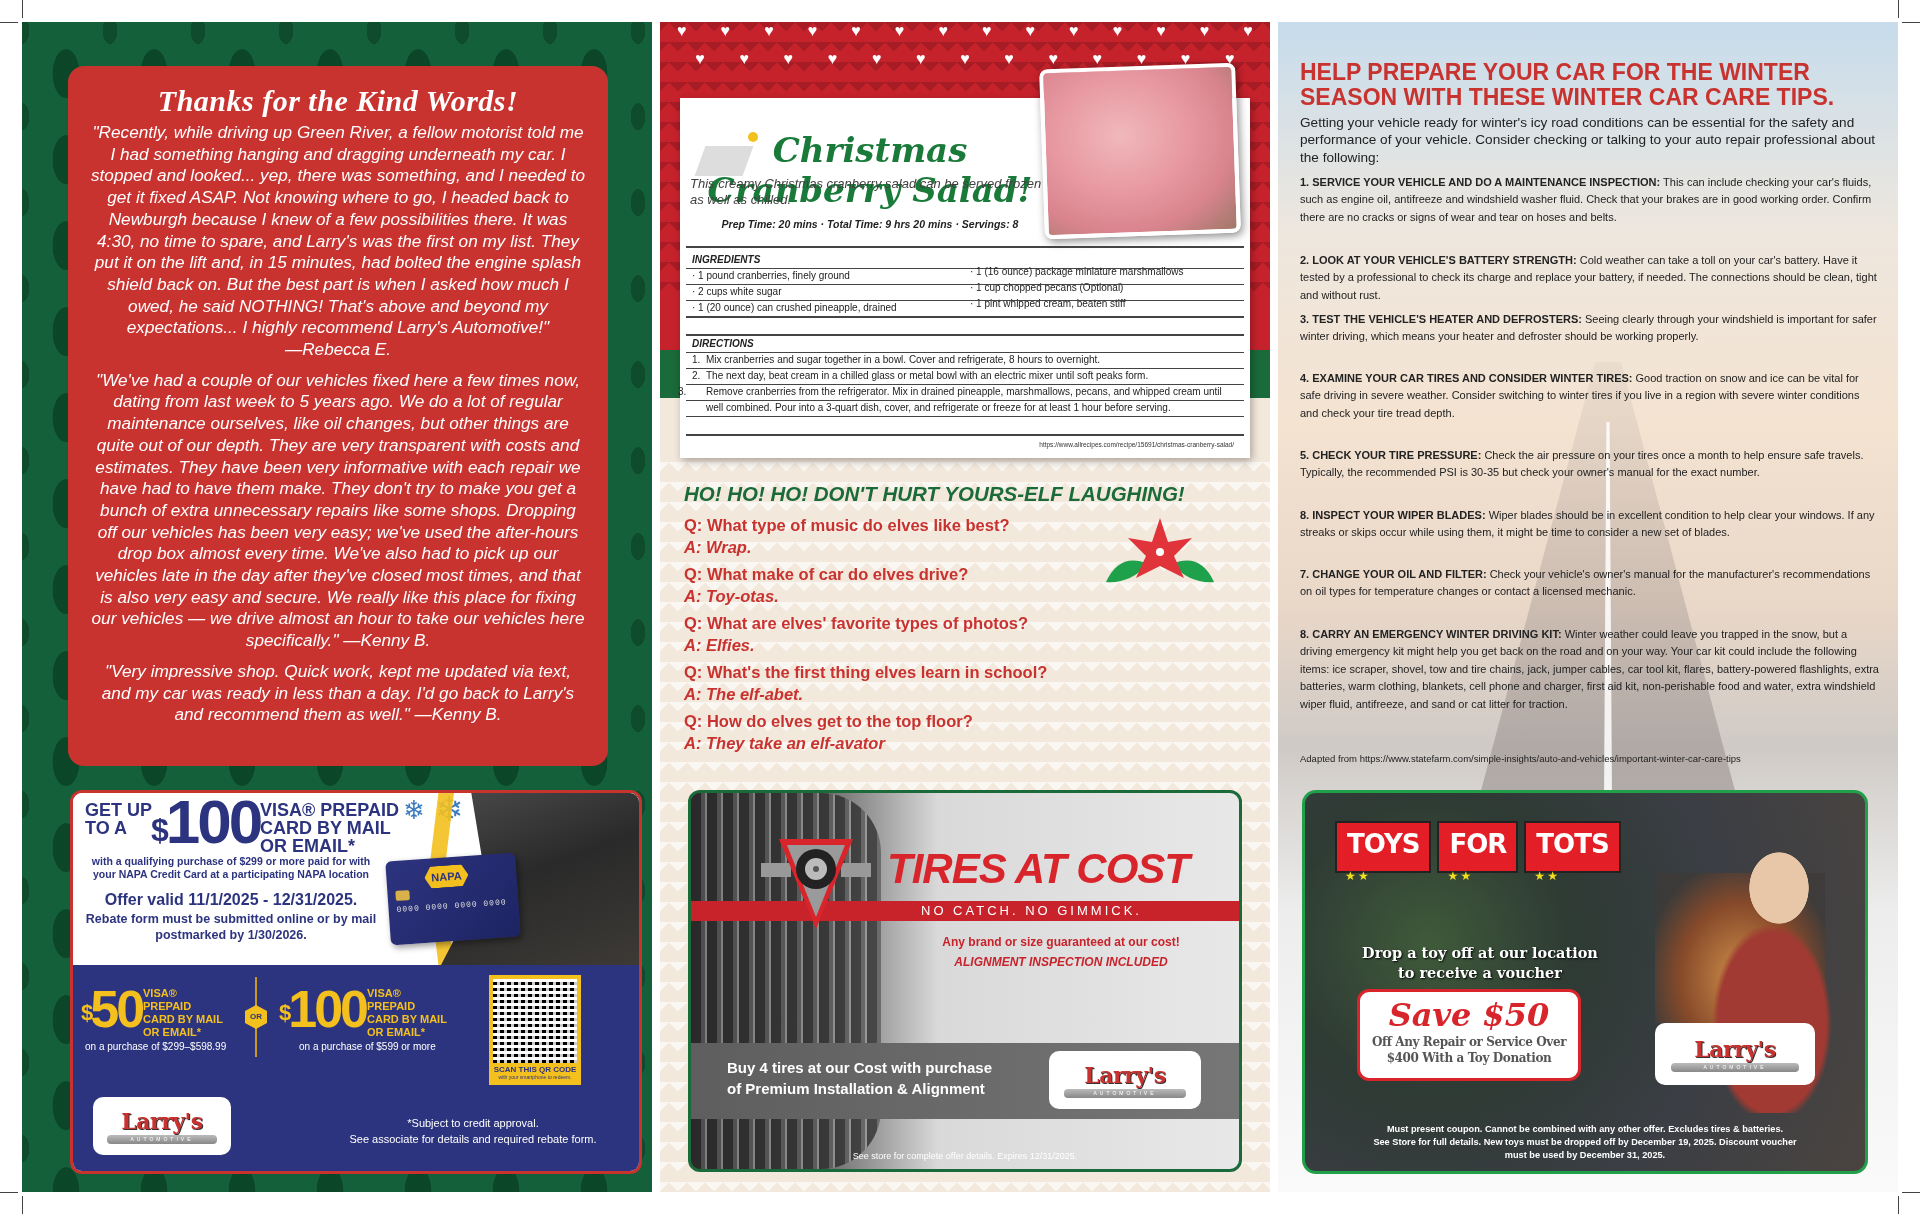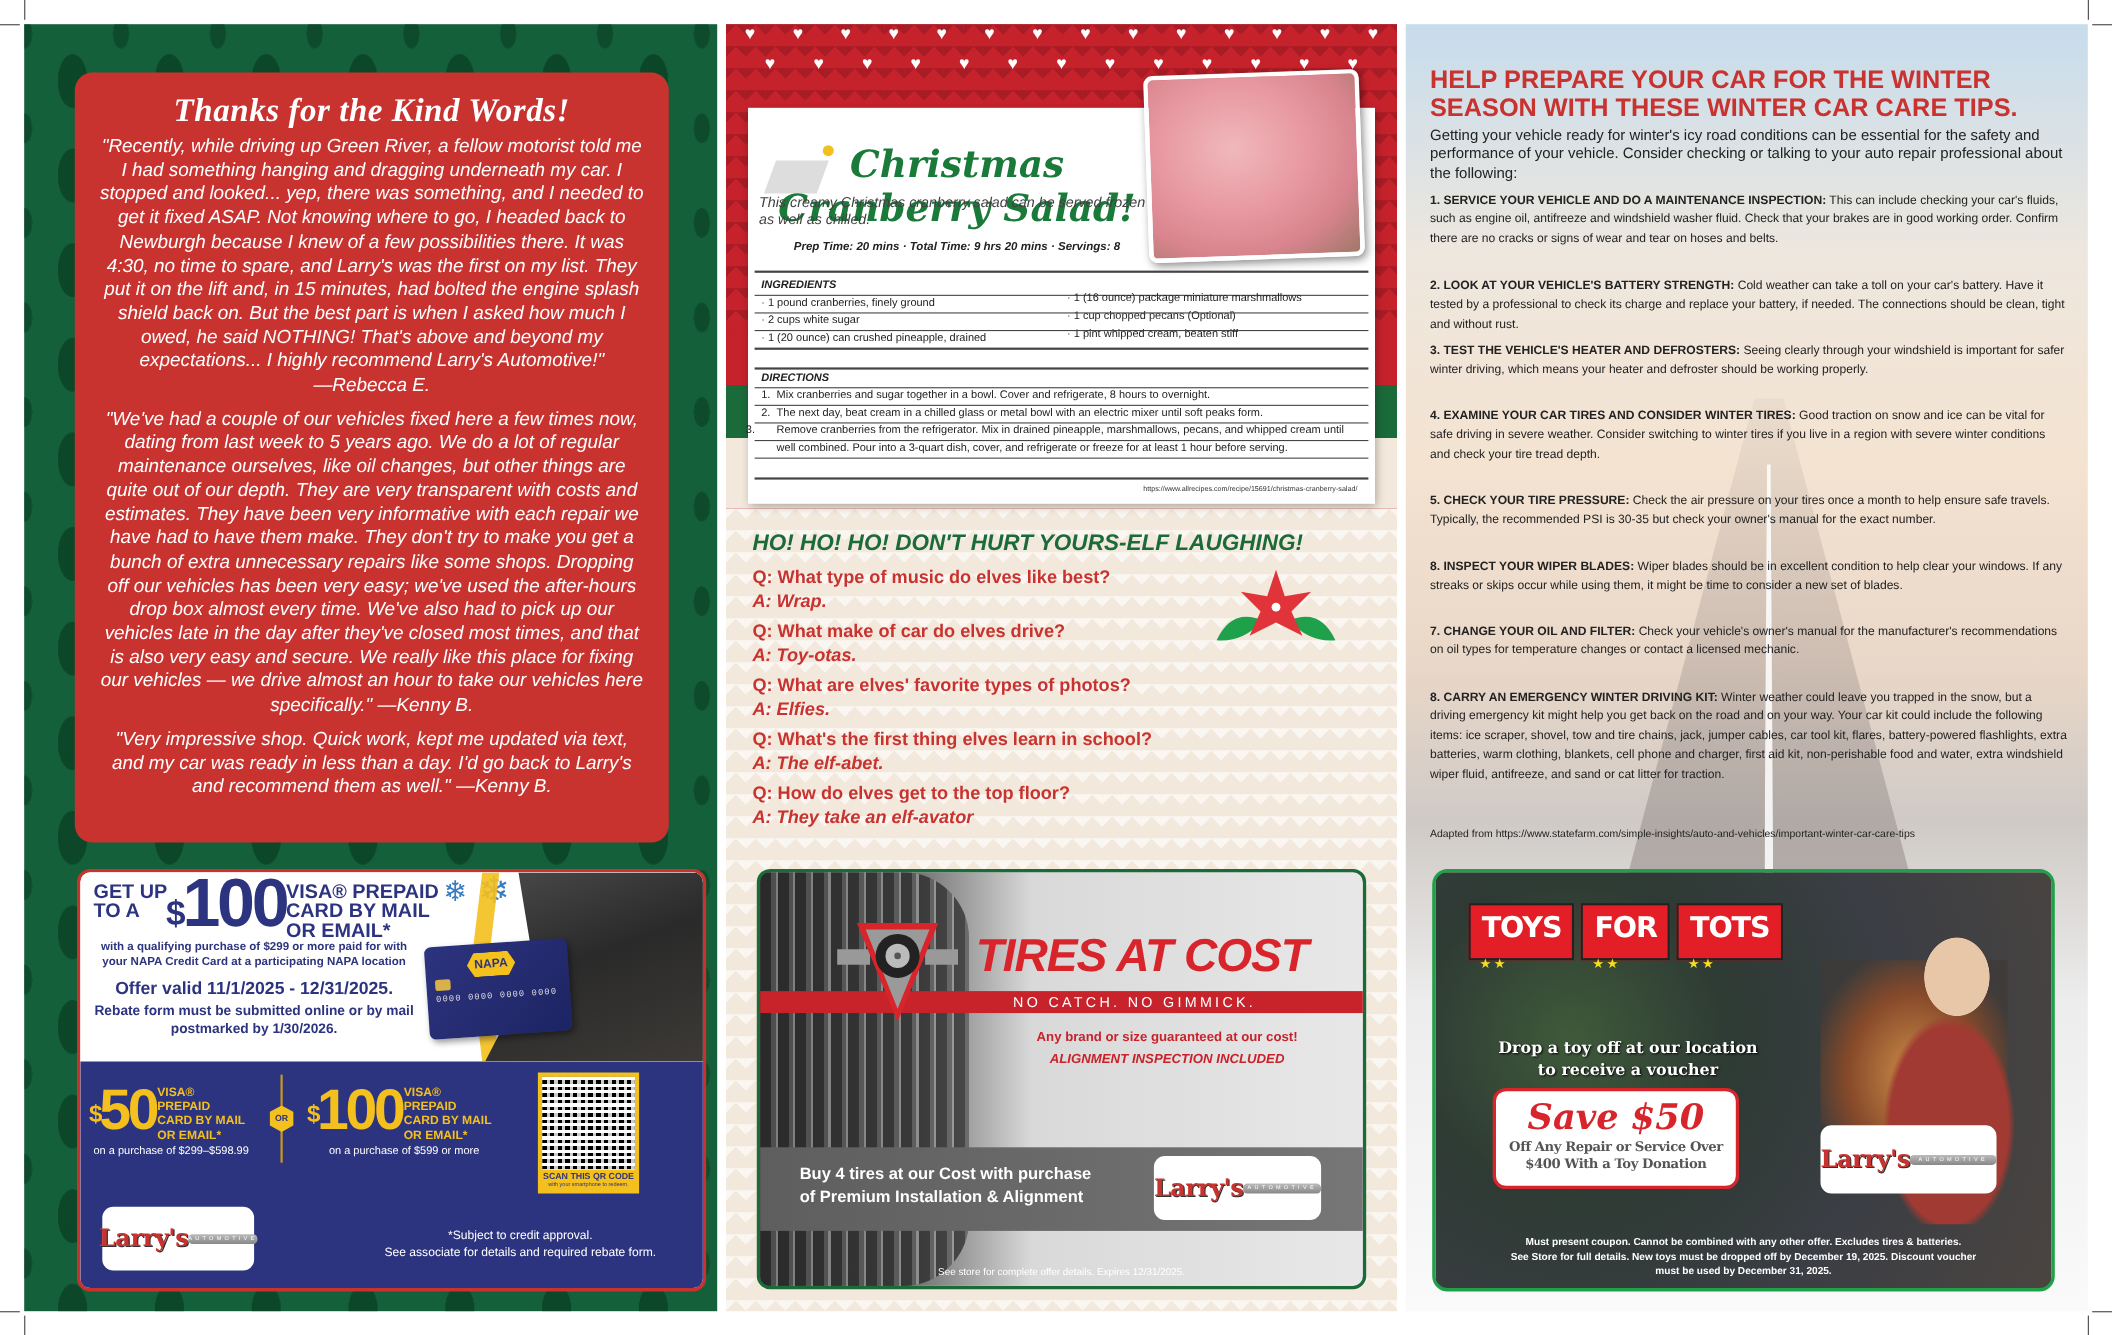--- a/index.html
+++ b/index.html
@@ -75,21 +75,21 @@
     color: #2d347f; font-size: 8px; font-weight: bold; text-align: center; line-height: 24px;
   }
   .qr-box { position: absolute; left: 416px; top: 10px; width: 92px; height: 110px; background: #f4c01e; padding: 4px; }
   .qr { width: 84px; height: 84px; background:
         repeating-linear-gradient(0deg, #000 0 3px, #fff 3px 6px),
         #fff; position: relative; }
   .qr::before { content: ""; position: absolute; inset: 0; background: repeating-linear-gradient(90deg, transparent 0 4px, rgba(255,255,255,0.8) 4px 7px); }
   .qr-scan { color: #2d347f; font-size: 8px; font-weight: bold; text-align: center; margin-top: 2px; }
   .qr-sub { color: #2d347f; font-size: 5px; text-align: center; }
   .larrys-logo {
-    position: absolute; background: #fff; border-radius: 10px; display: flex; flex-direction: row;
+    position: absolute; background: #fff; border-radius: 10px; display: flex; flex-direction: column;
     align-items: center; justify-content: center;
   }
   .larrys-word { font-family: "DejaVu Serif", serif; font-weight: bold; color: #c8322f; font-size: 22px; text-shadow: 1px 1px 0 #333; letter-spacing: -0.5px; }
   .larrys-wrench { width: 80%; height: 9px; background: linear-gradient(#bbb,#888); border-radius: 4px; font-size: 5px; color: #fff; text-align: center; letter-spacing: 3px; line-height: 9px; margin-top: 1px; }
   .napa-disclaimer { position: absolute; left: 260px; top: 150px; width: 280px; text-align: center; color: #fff; font-size: 11px; line-height: 16px; }
 
   
   .panel2 {
     position: absolute; left: 660px; top: 22px; width: 610px; height: 1170px;
     background-color: #f3e8dc;

